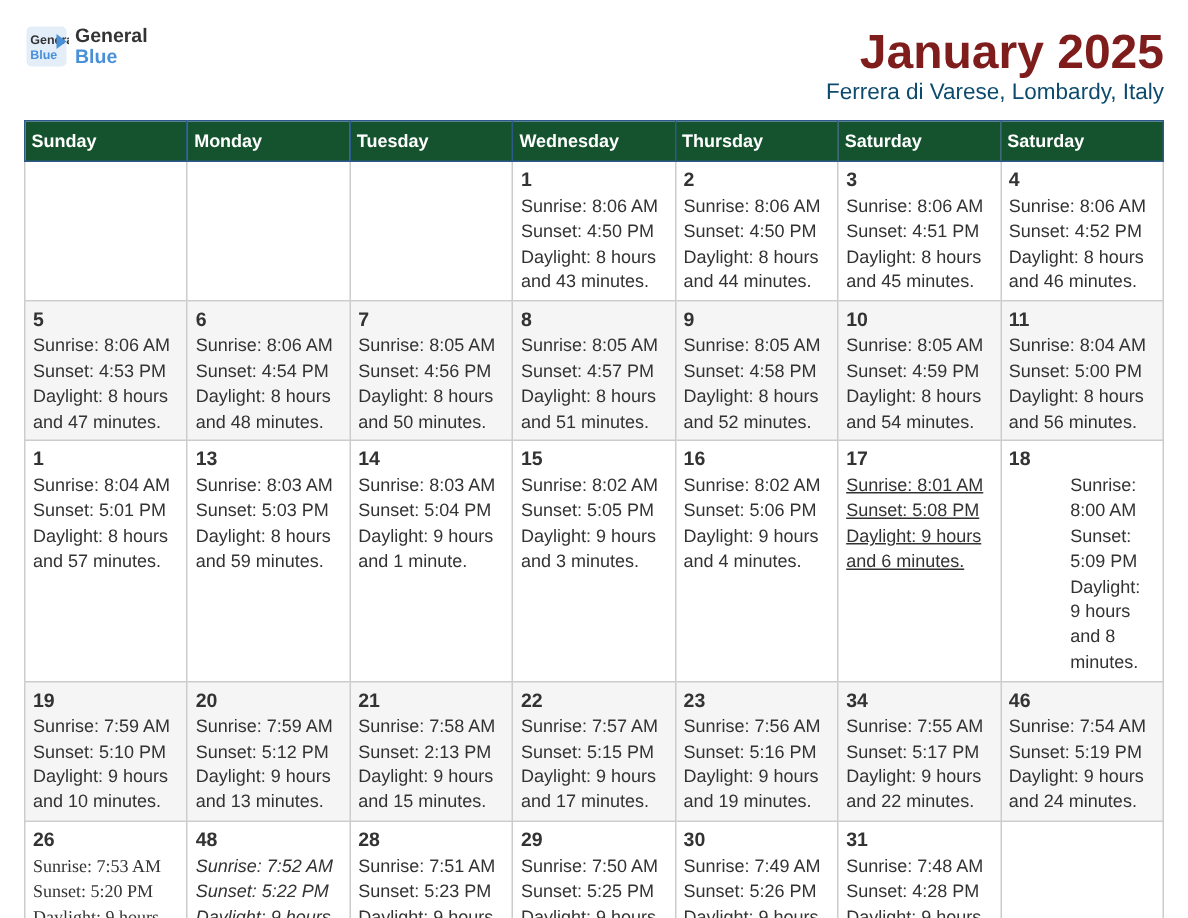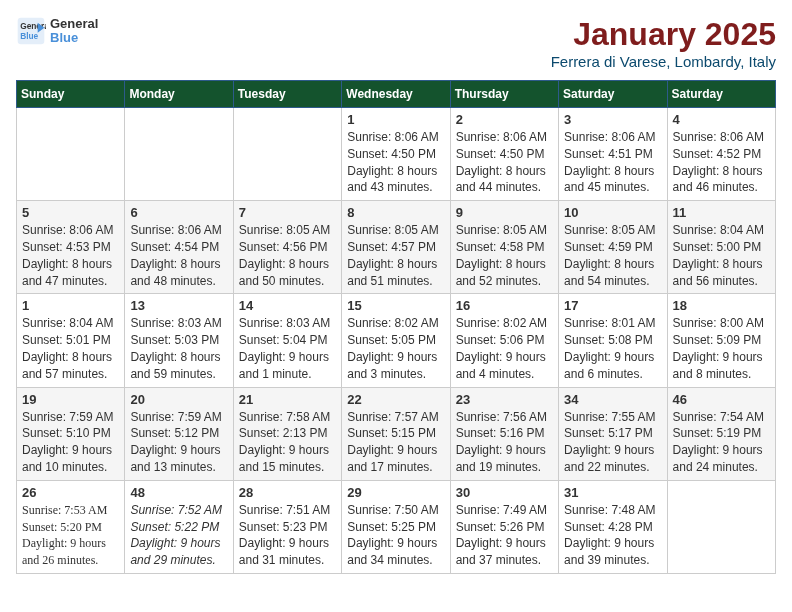--- a/index.html
+++ b/index.html
@@ -238,28 +238,28 @@
         </td>
         <td>
           <span class="day-number">16</span>
           <div class="day-info" style="white-space: pre-line;">Sunrise: 8:02 AM
 Sunset: 5:06 PM
 Daylight: 9 hours
 and 4 minutes.</div>
         </td>
         <td>
           <span class="day-number">17</span>
-          <div class="day-info" style="white-space: pre-line;">Sunrise: 8:01 AM
+          <div class="day-info" style="white-space: pre-line; text-decoration: underline;">Sunrise: 8:01 AM
 Sunset: 5:08 PM
 Daylight: 9 hours
 and 6 minutes.</div>
         </td>
         <td>
           <span class="day-number">18</span>
-          <div class="day-info" style="white-space: pre-line;">Sunrise: 8:00 AM
+          <div class="day-info" style="white-space: pre-line; margin-left: 41px;">Sunrise: 8:00 AM
 Sunset: 5:09 PM
 Daylight: 9 hours
 and 8 minutes.</div>
         </td>
       </tr>
       <tr>
         <td>
           <span class="day-number">19</span>
           <div class="day-info" style="white-space: pre-line;">Sunrise: 7:59 AM
 Sunset: 5:10 PM

